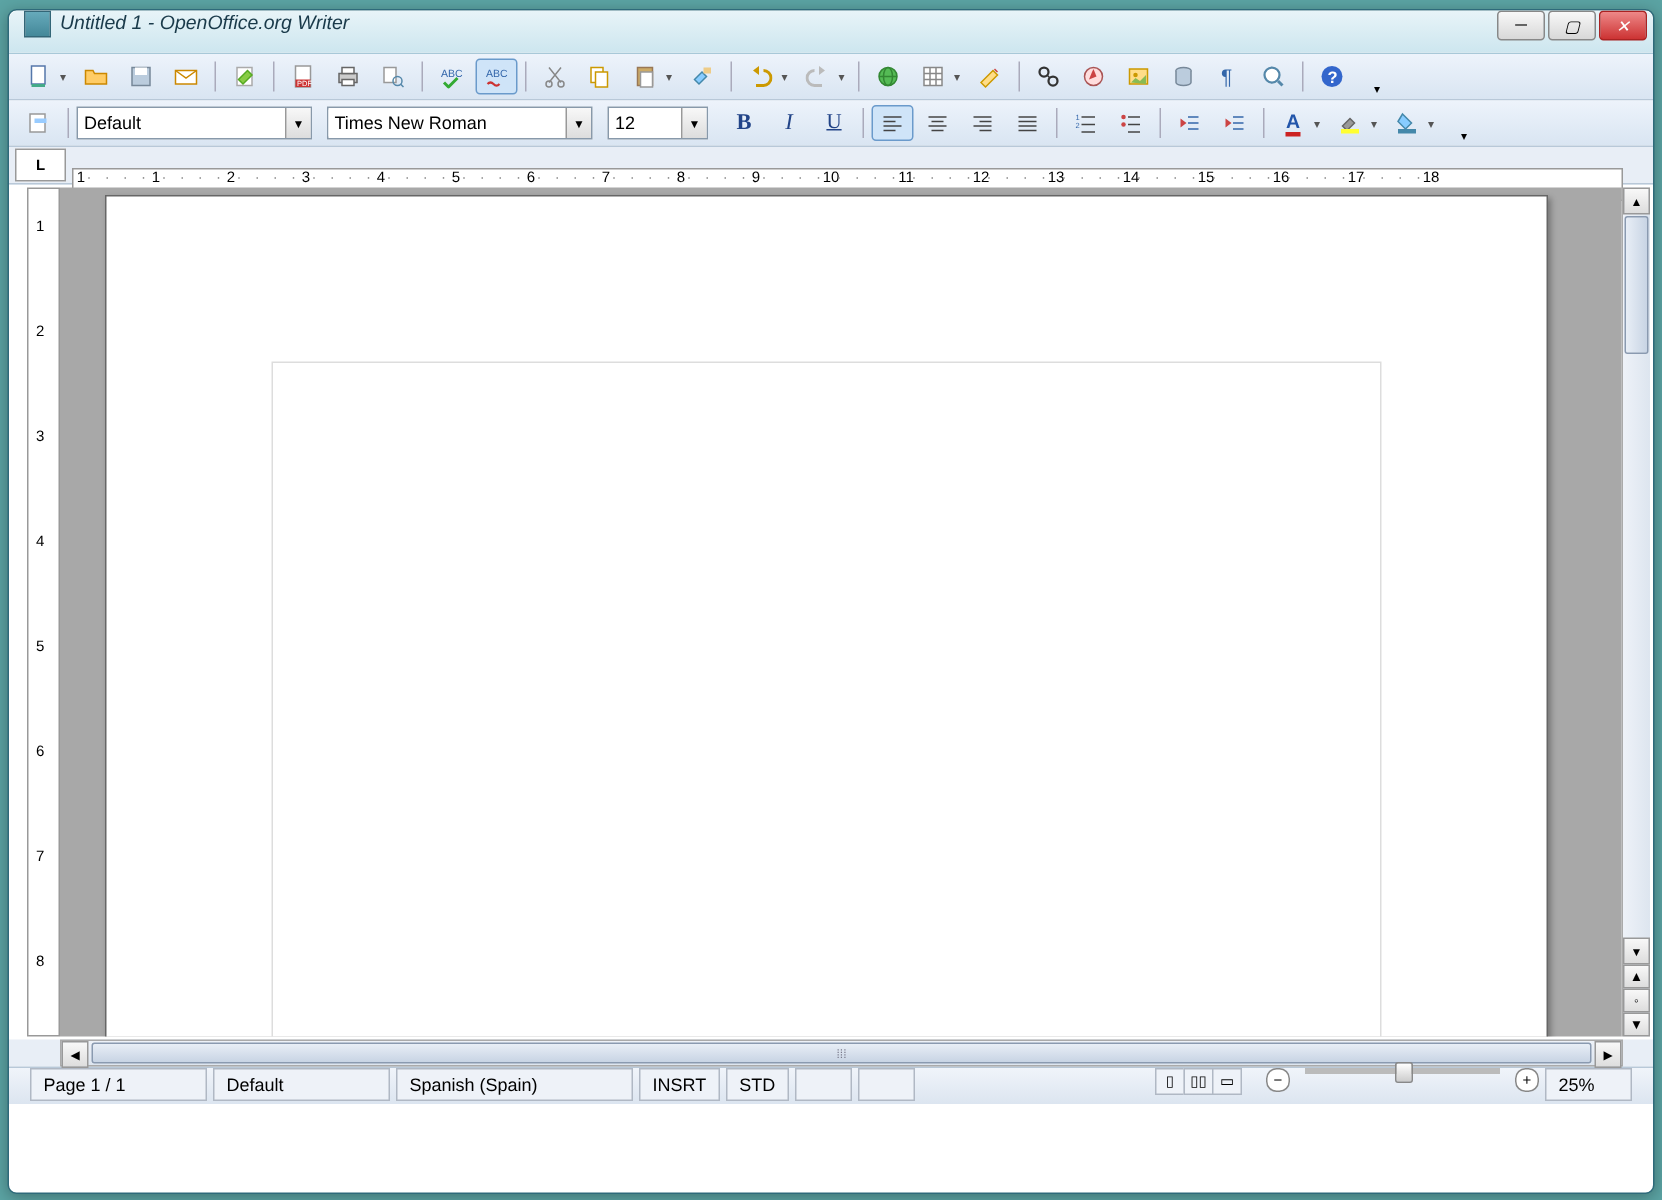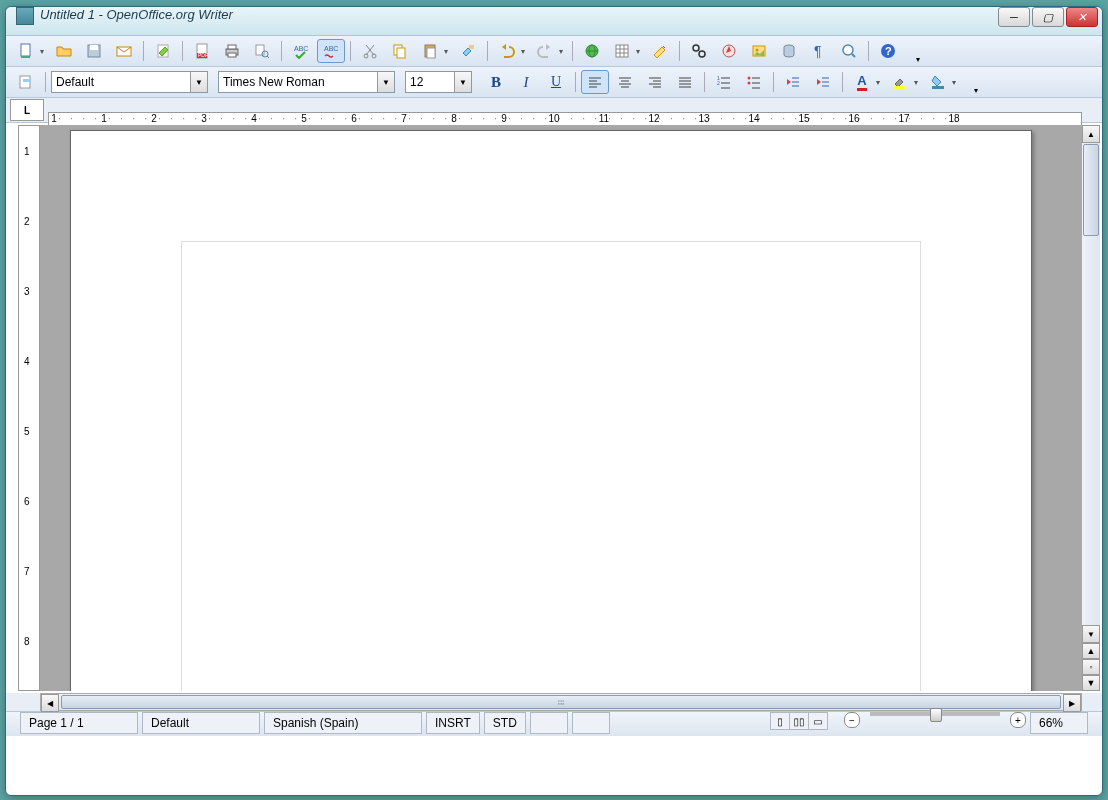--- a/index.html
+++ b/index.html
@@ -452,16 +452,16 @@
       <div class="vb">▯</div>
       <div class="vb">▯▯</div>
       <div class="vb">▭</div>
     </div>
     <div style="width:8px;"></div>
     <div class="zoombtn">−</div>
     <div class="zoomslider">
         <div class="knob"></div>
       </div>
     <div class="zoombtn">+</div>
-    <div class="cell" style="min-width:40px;text-align:right;">66%</div>
+    <div class="cell" style="min-width:40px;text-align:right;">25%</div>
   </div>
 
 </div>
 
 </body></html>

